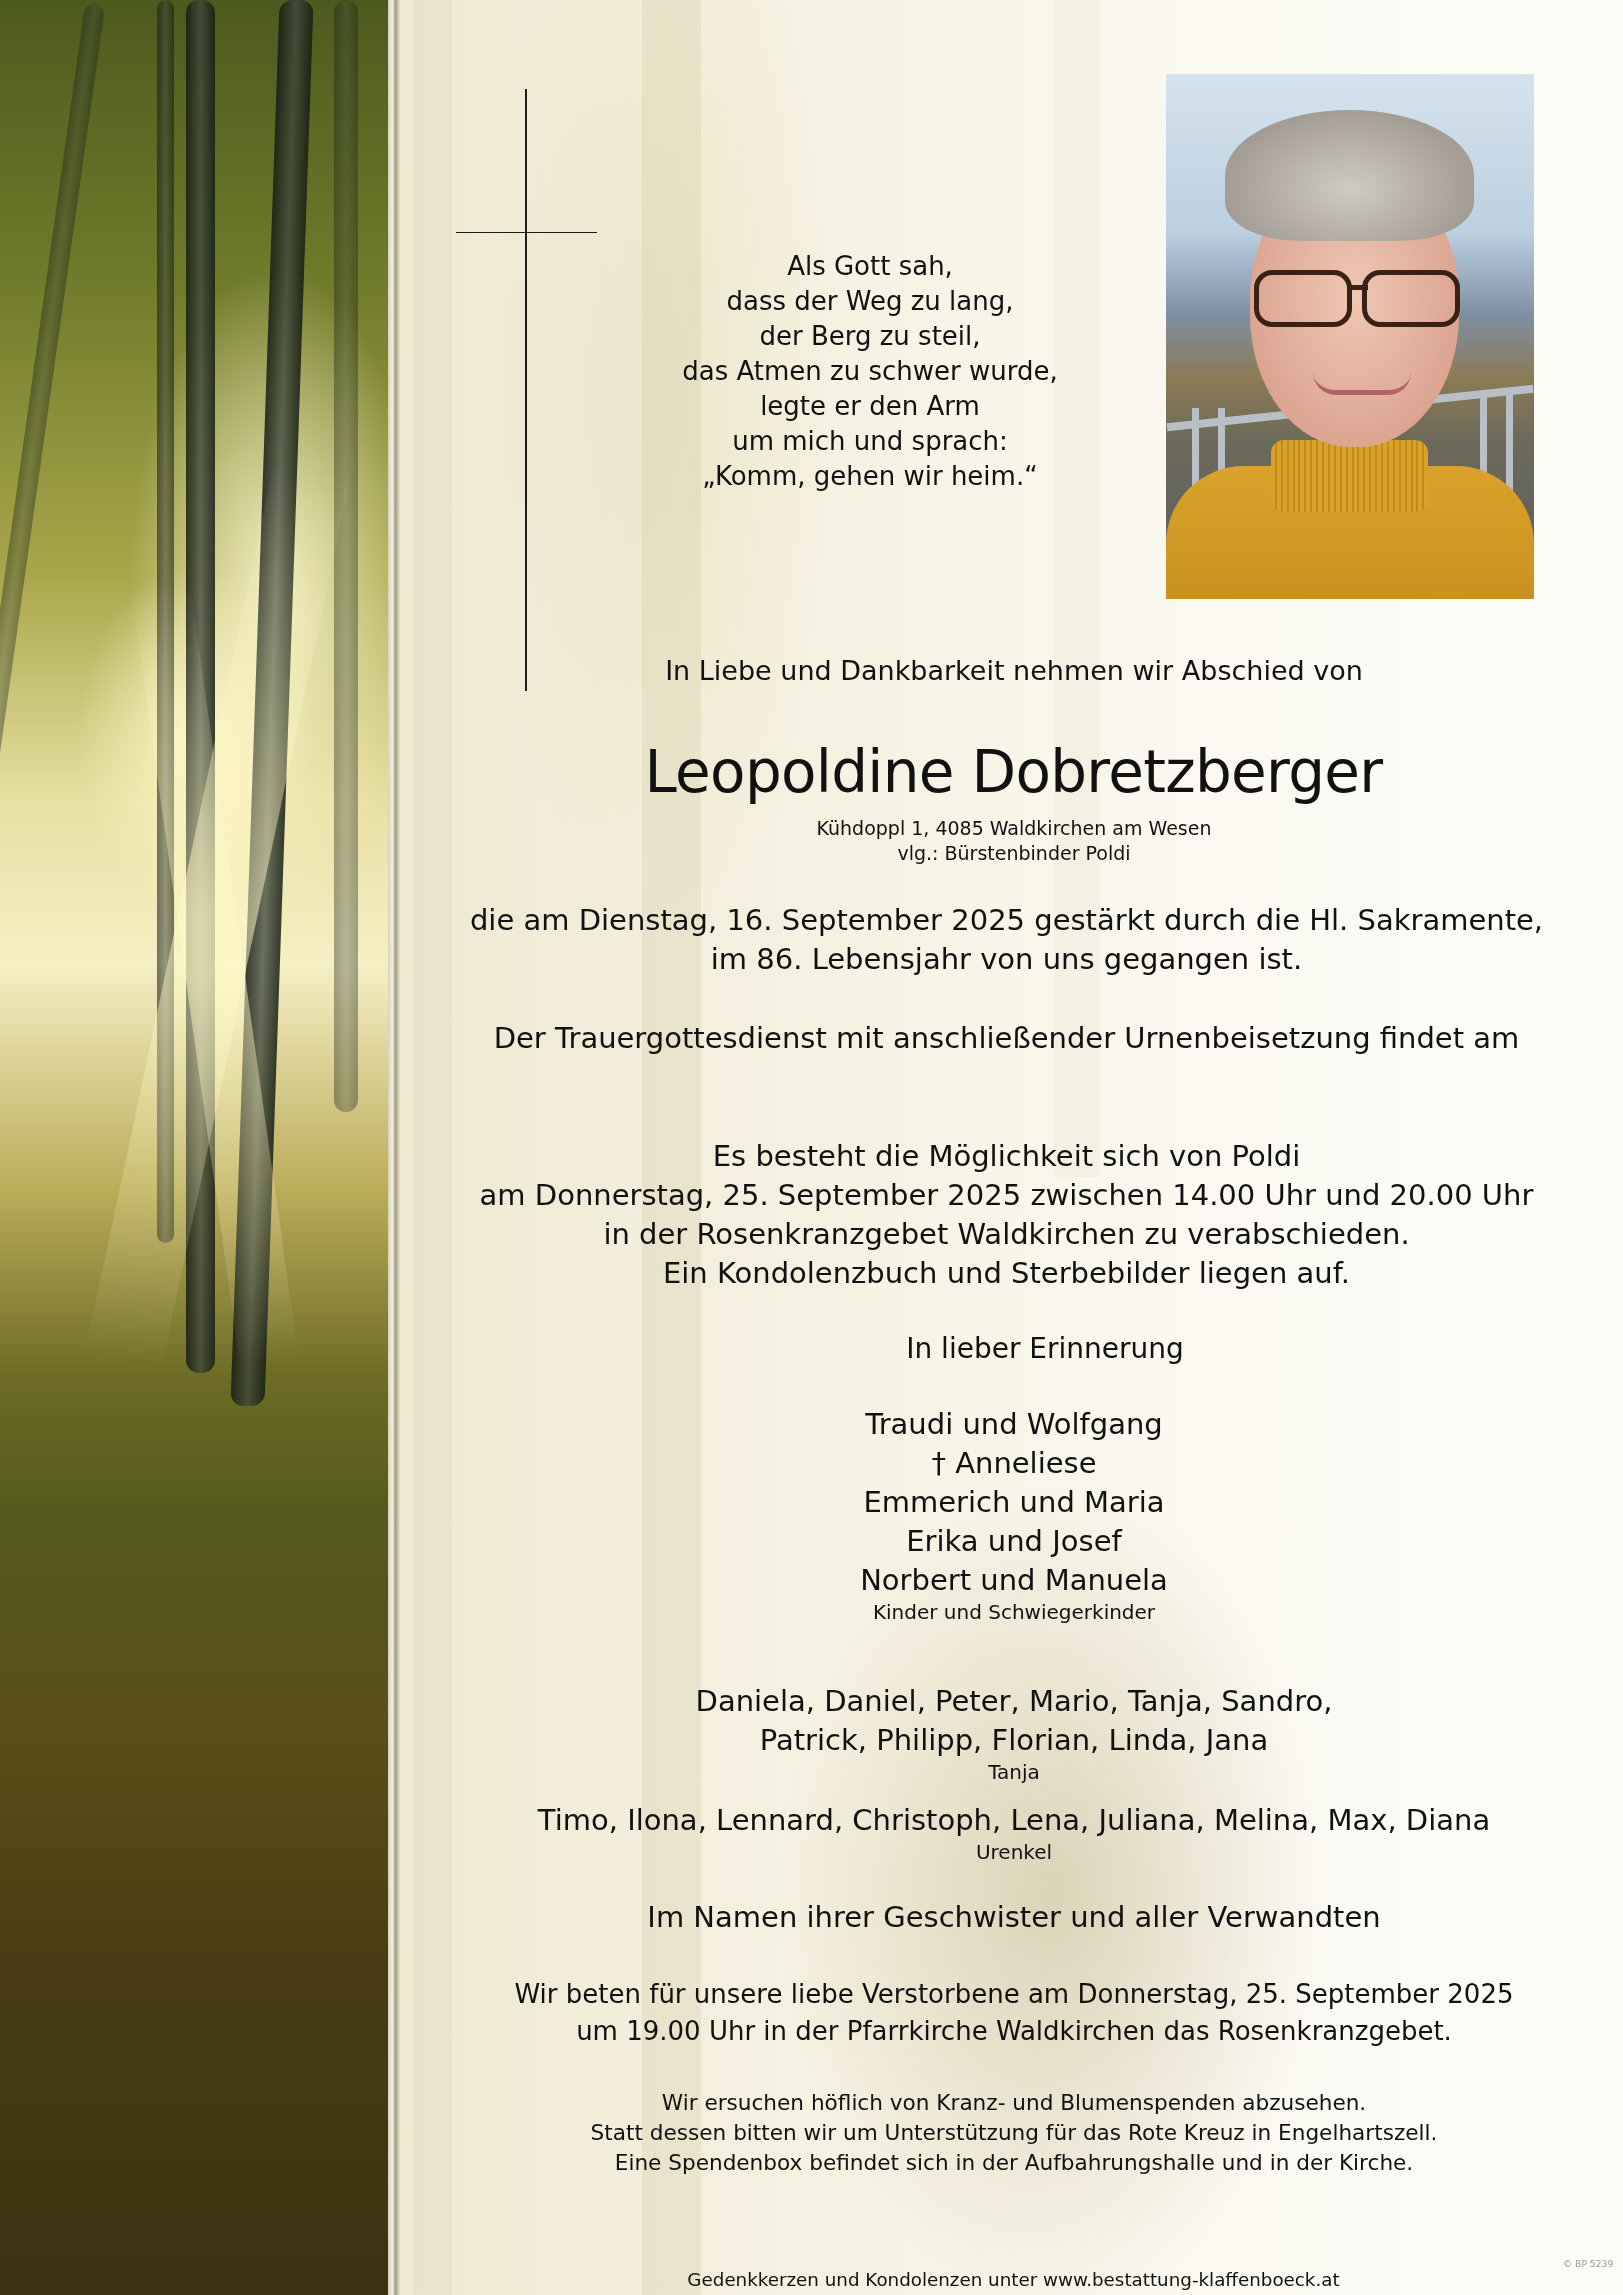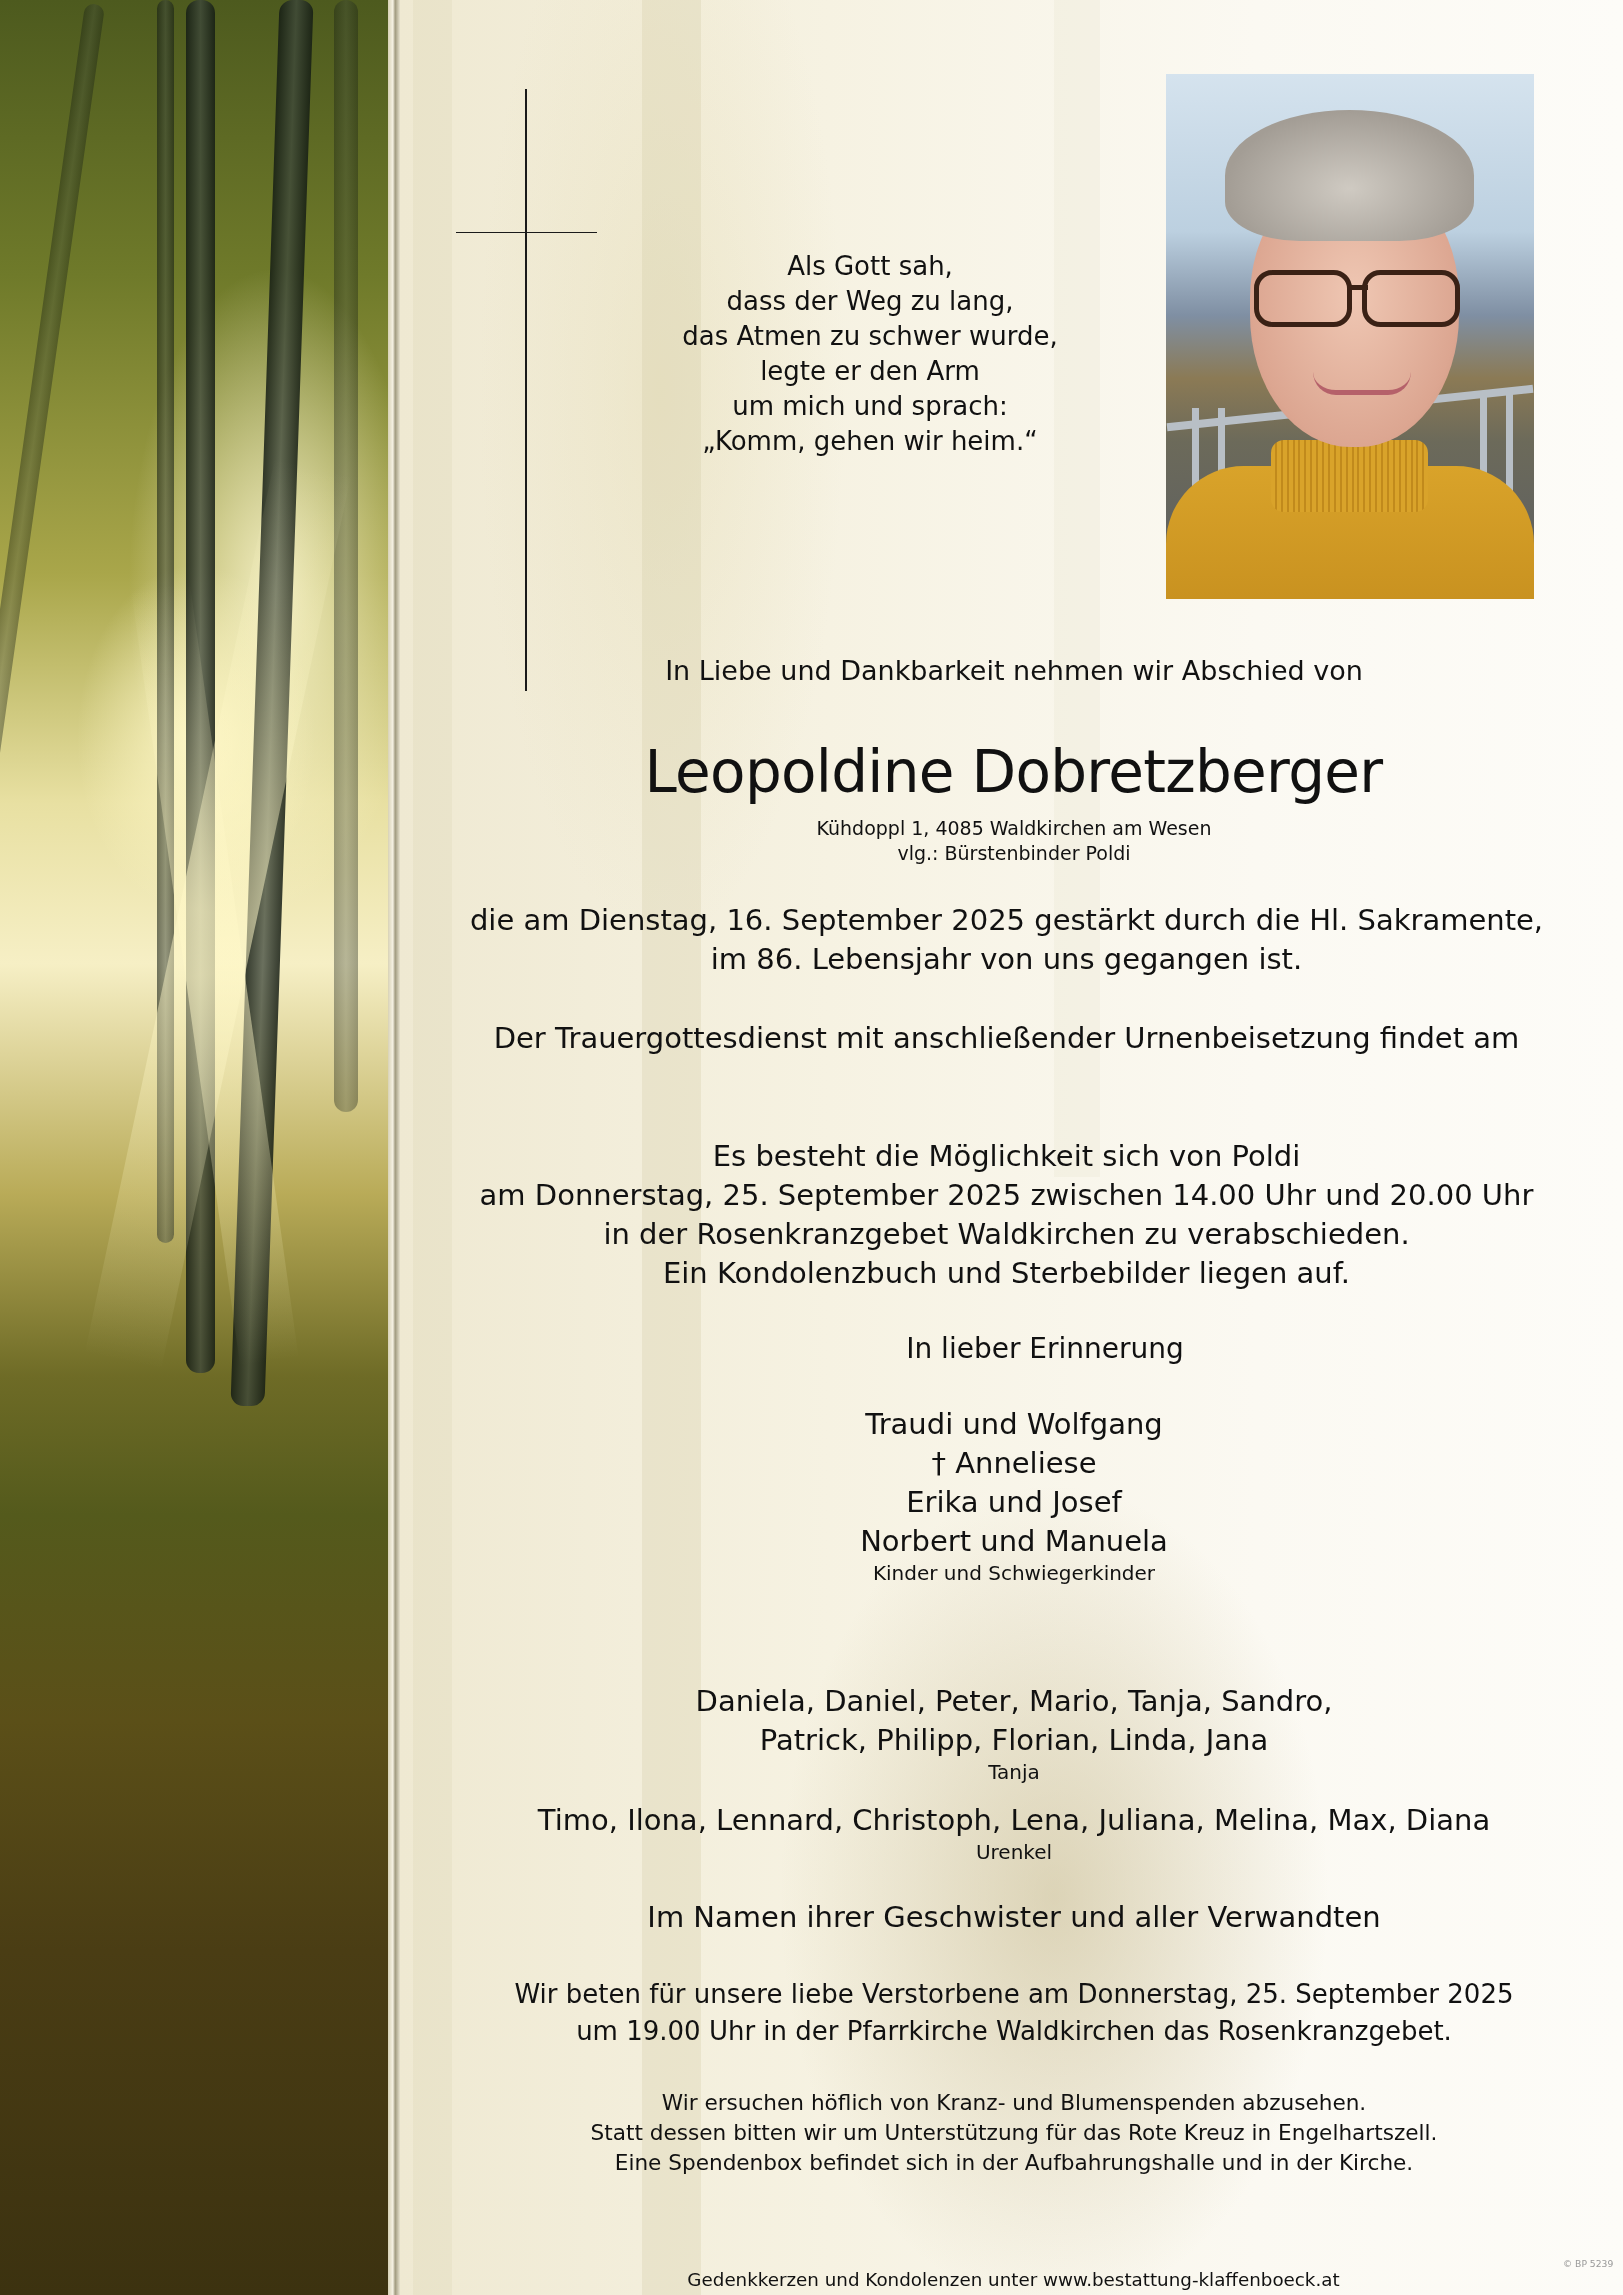--- a/index.html
+++ b/index.html
@@ -109,20 +109,21 @@
   <div class="hair"></div>
   <div class="glasses-l"></div>
   <div class="glasses-r"></div>
   <div class="bridge"></div>
   <div class="smile"></div>
 </div>
 
 <div class="center poem">
   <div>Als Gott sah,</div>
   <div>dass der Weg zu lang,</div>
+  <div>der Berg zu steil,</div>
   <div>das Atmen zu schwer wurde,</div>
   <div>legte er den Arm</div>
   <div>um mich und sprach:</div>
   <div>„Komm, gehen wir heim.“</div>
 </div>
 
 <div class="center intro">In Liebe und Dankbarkeit nehmen wir Abschied von</div>
 
 <div class="center name">Leopoldine Dobretzberger</div>
 <div class="center address">
@@ -142,20 +143,21 @@
   <div>am Donnerstag, 25. September 2025 zwischen 14.00 Uhr und 20.00 Uhr</div>
   <div>in der Rosenkranzgebet Waldkirchen zu verabschieden.</div>
   <div>Ein Kondolenzbuch und Sterbebilder liegen auf.</div>
 </div>
 
 <div class="center memory">In lieber Erinnerung</div>
 
 <div class="center family">
   <div>Traudi und Wolfgang</div>
   <div>† Anneliese</div>
+  <div>Emmerich und Maria</div>
   <div>Erika und Josef</div>
   <div>Norbert und Manuela</div>
   <div class="label-small">Kinder und Schwiegerkinder</div>
 </div>
 
 <div class="center grand">
   <div>Daniela, Daniel, Peter, Mario, Tanja, Sandro,</div>
   <div>Patrick, Philipp, Florian, Linda, Jana</div>
   <div class="label-small">Tanja</div>
 </div>

